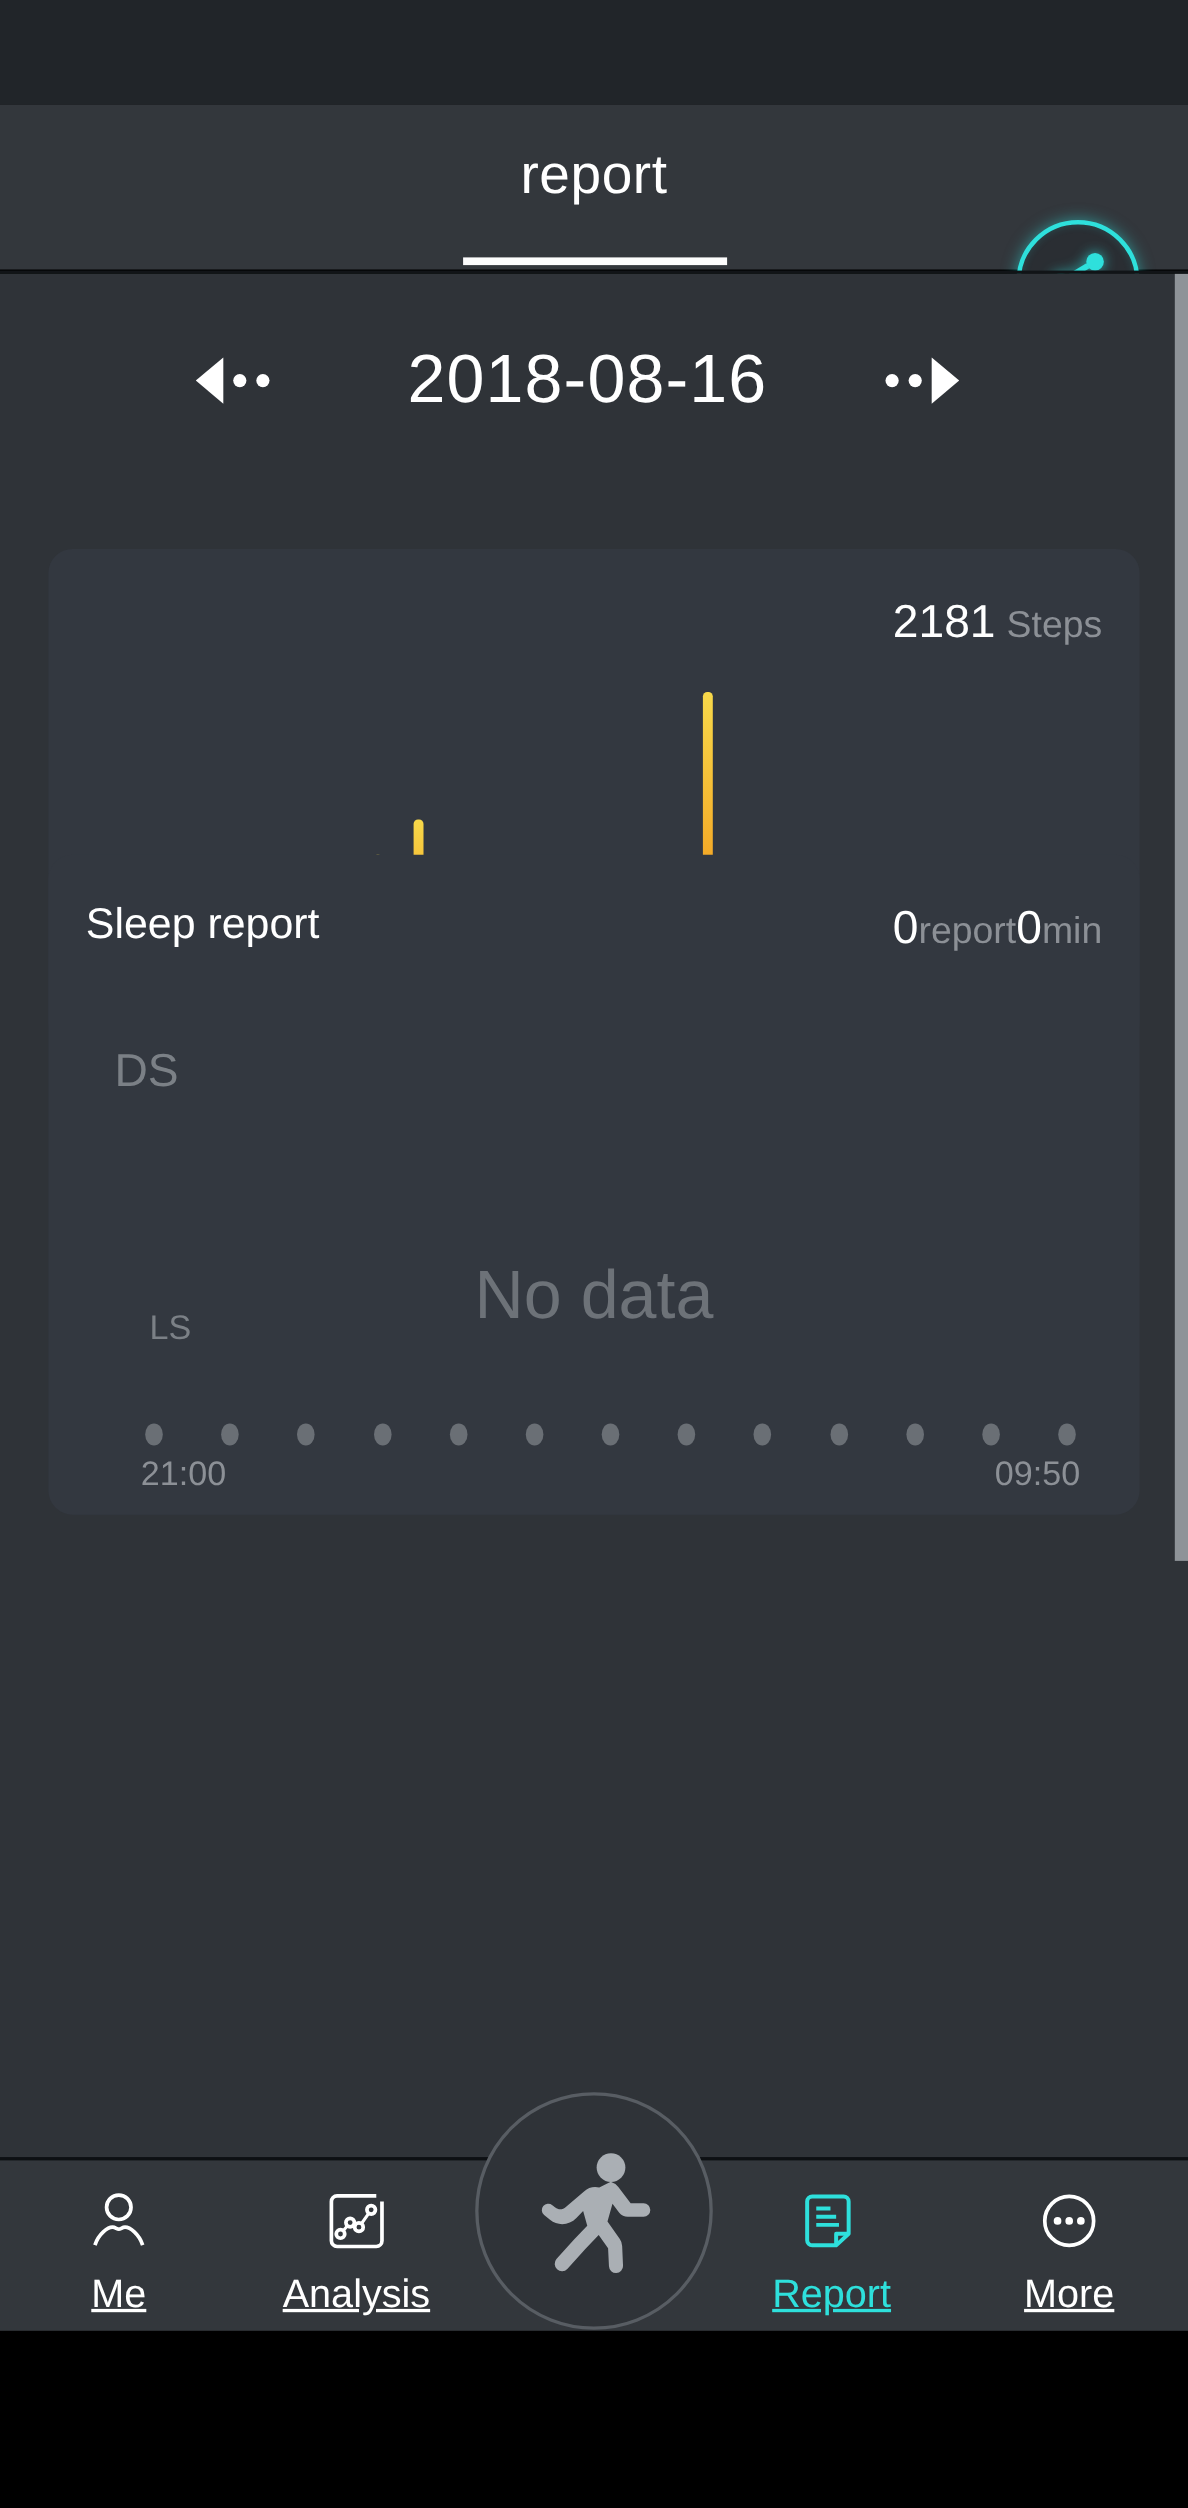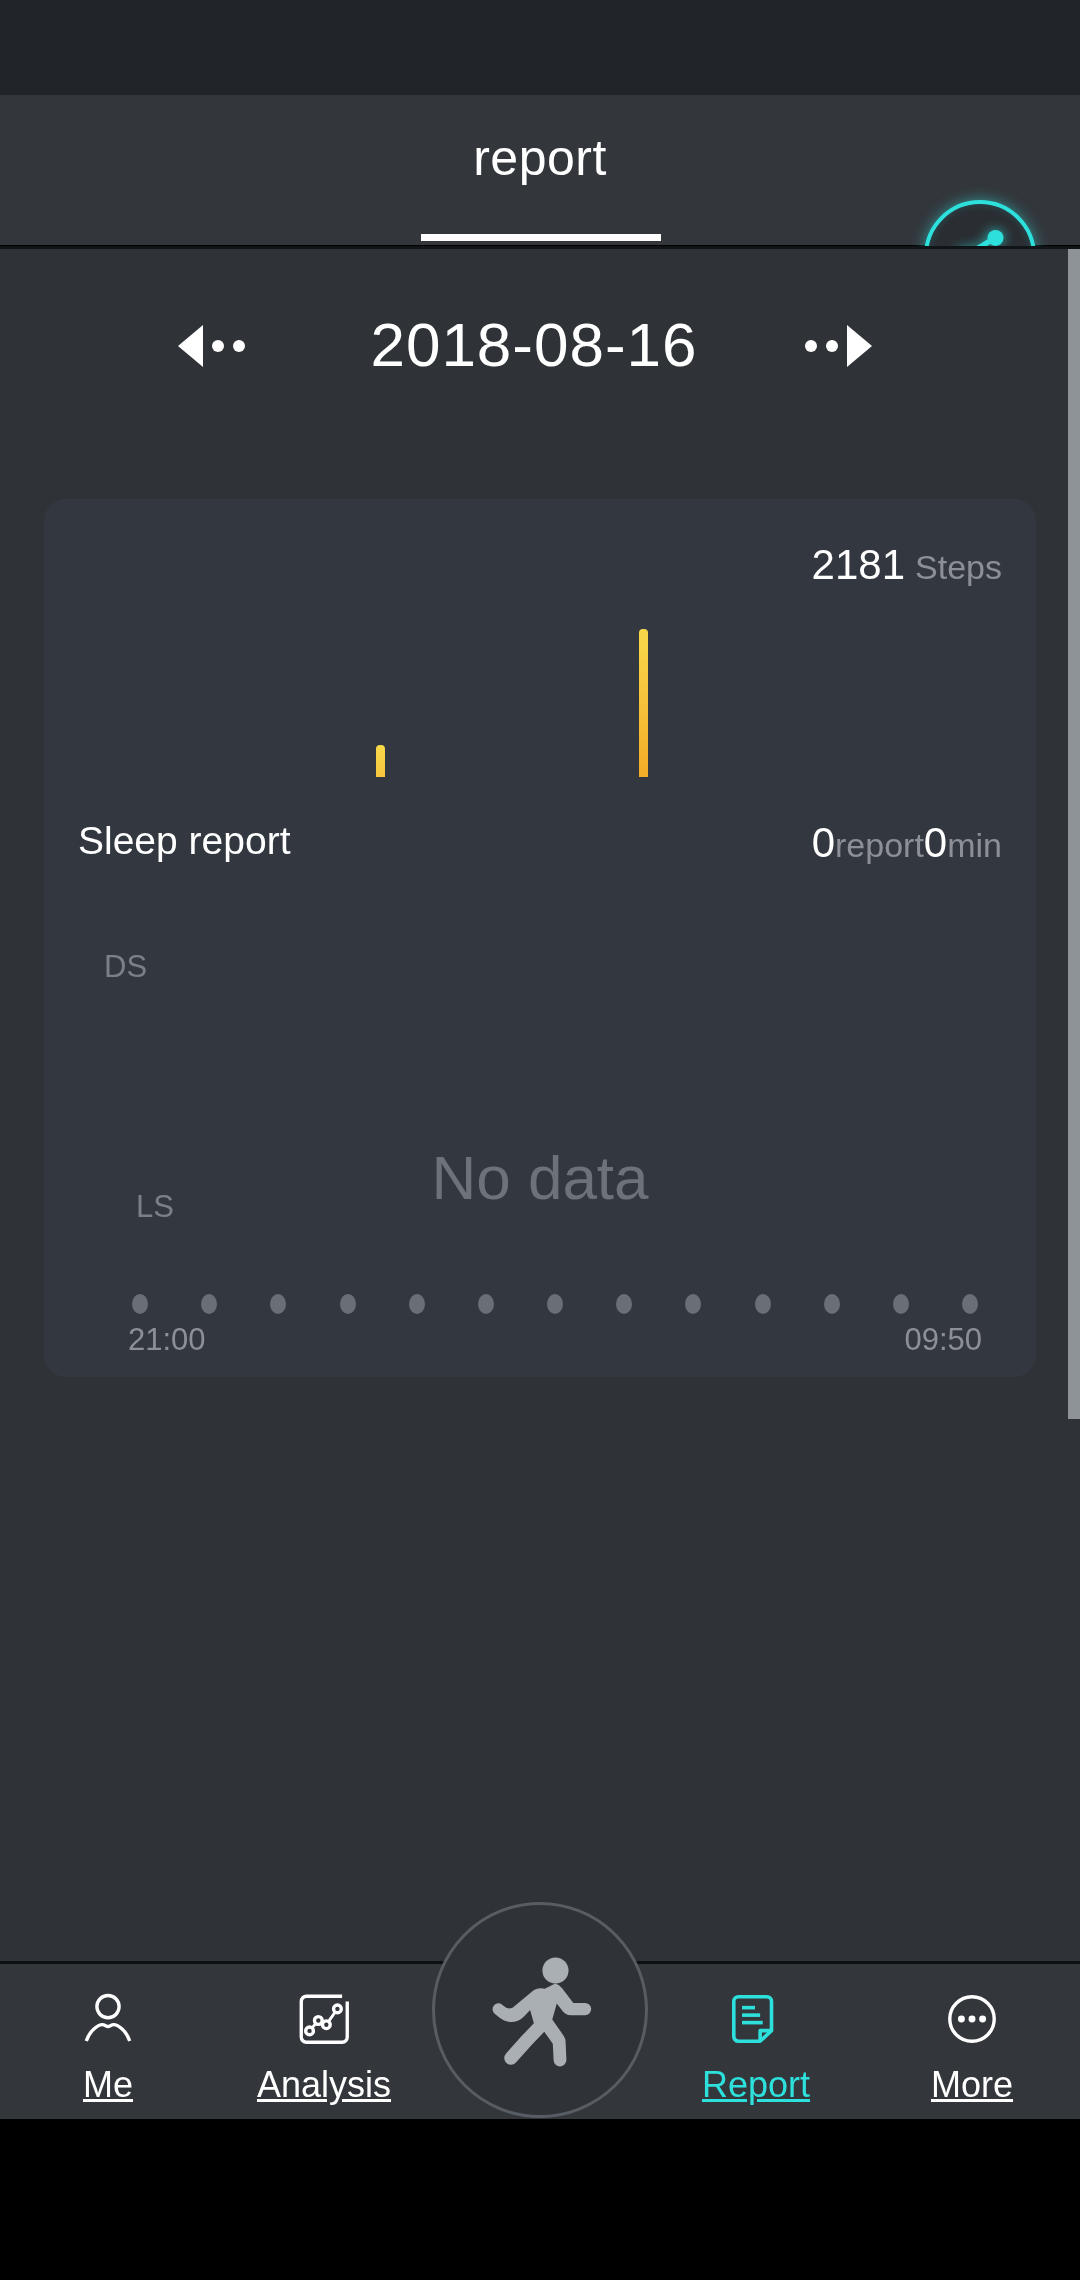--- a/index.html
+++ b/index.html
@@ -90,21 +90,21 @@
   }
   .act-ticks { position:absolute; left:0; top:248px; width:902px; height:24px; }
   .tickdot { position:absolute; top:0; width:17px; height:21px; border-radius:50%; background:#6d7278; }
   .act-labels { position:absolute; left:0; top:276px; width:902px; height:40px; color:#8c9096; font-size:31px; }
   .lbl-l { position:absolute; left:-12px; top:0; }
   .lbl-c { position:absolute; left:0; top:0; width:902px; text-align:center; }
   .lbl-r { position:absolute; right:-12px; top:0; }
 
   
   .sleep-area { position:absolute; left:0; top:120px; width:992px; height:480px; }
-  .ds-label { position:absolute; left:60px; top:52px; color:#7b8086; font-size:31px; }
+  .ds-label { position:absolute; left:60px; top:52px; color:#7b8086; font-size:42px; }
   .ls-label { position:absolute; left:60px; top:292px; color:#7b8086; font-size:31px;margin-left:32px; }
   .nodata {
     position:absolute; left:0; top:245px; width:992px; text-align:center;
     color:#6d7278; font-size:62px; font-weight:300;
   }
   .sleep-ticks { position:absolute; left:96px; top:397px; width:830px; height:22px; }
   .sdot { position:absolute; top:0; width:16px; height:20px; border-radius:50%; background:#6a6f75; }
   .sleep-labels { position:absolute; left:96px; top:425px; width:830px; height:40px; color:#8c9096; font-size:31px; }
 
   

